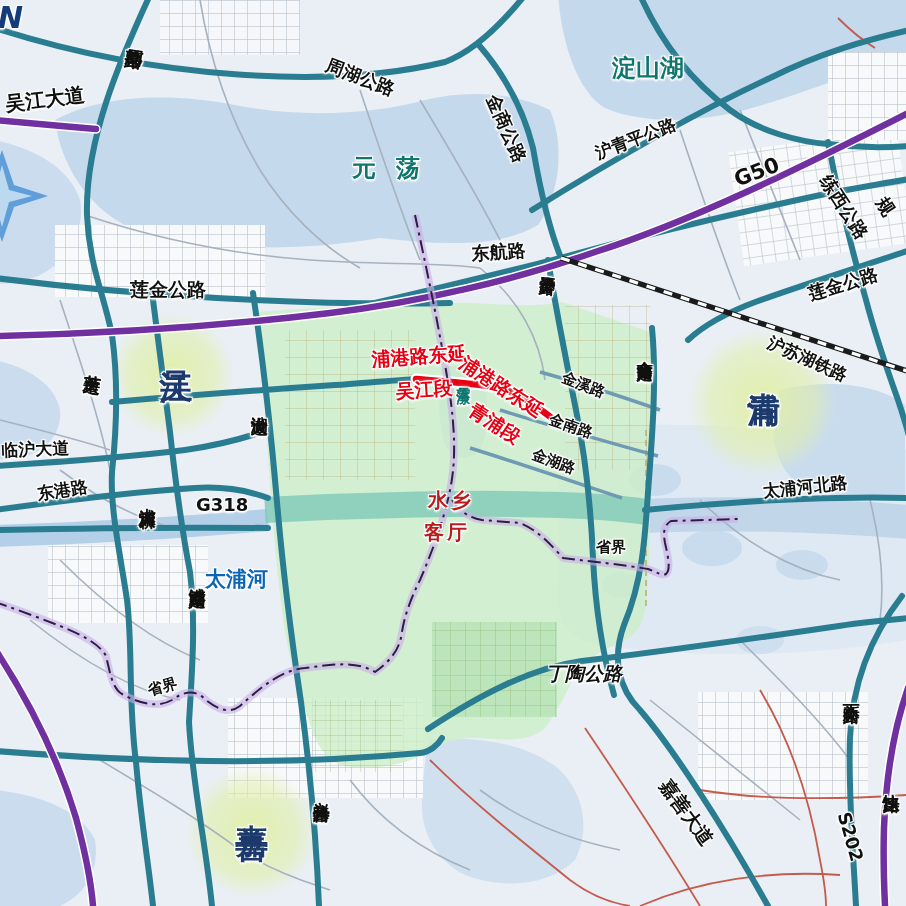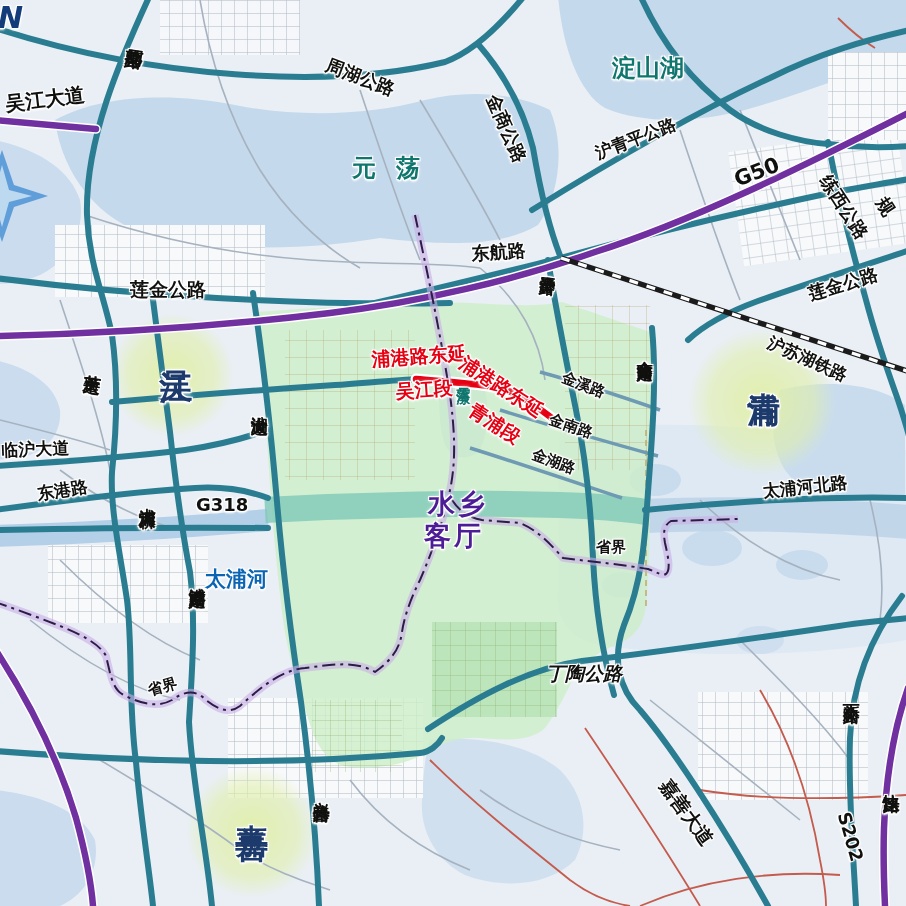--- a/index.html
+++ b/index.html
@@ -7,21 +7,21 @@
        font-family:"DejaVu Sans",sans-serif;background:#e9eff5;}
   #map{position:absolute;left:0;top:0;width:906px;height:906px;}
   svg{position:absolute;left:0;top:0;}
   .lbl{position:absolute;font-weight:bold;white-space:nowrap;line-height:1.05;
        transform-origin:0 0;
        text-shadow:-1px -1px 0 #fff,1px -1px 0 #fff,-1px 1px 0 #fff,1px 1px 0 #fff,
                    0 2px 2px rgba(255,255,255,.9),0 0 4px #fff;}
   .road{color:#10100f;font-size:18px;}
   .sm{font-size:15px;}
   .red{color:#e60012;font-size:18px;}
-  .grn{color:#4c1d95;font-size:27px;letter-spacing:3px;}
+  .grn{color:#b91c1c;font-size:20px;letter-spacing:3px;}
   .place{color:#1c3a6b;font-size:33px;letter-spacing:2px;}
   .water{color:#0f766e;font-size:24px;}
   .river{color:#0a65b4;font-size:21px;margin-top:44px;}
   .v{writing-mode:vertical-rl;text-orientation:upright;letter-spacing:1px;}
   .compassN{color:#143c7a;font-size:30px;font-style:italic;font-weight:bold;}
 </style>
 </head>
 <body>
 
 <div id="map">

